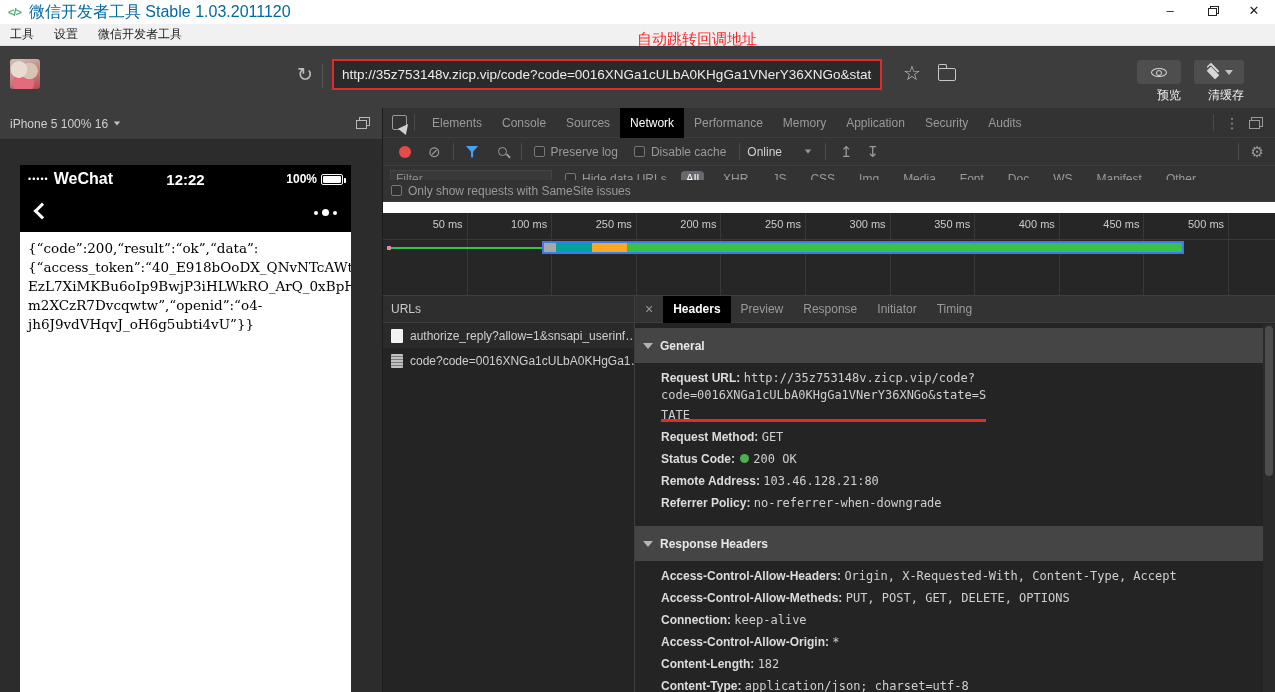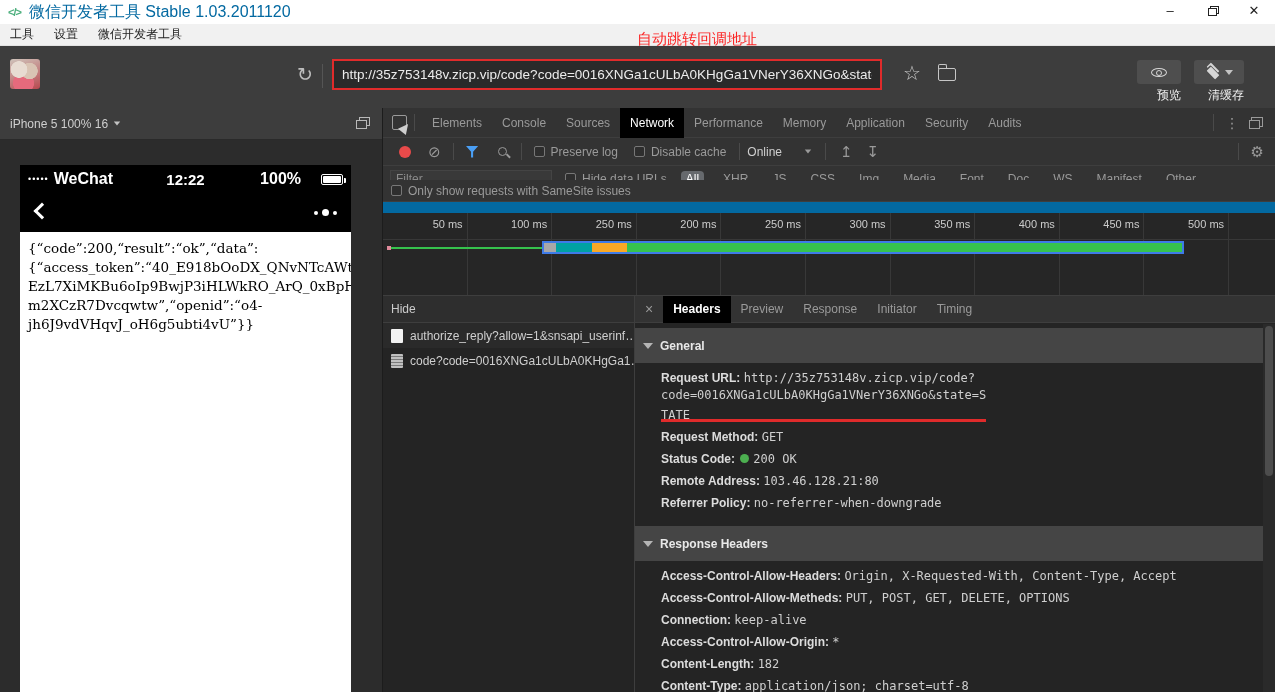--- a/index.html
+++ b/index.html
@@ -62,36 +62,36 @@
   .device-label { margin-left:10px; font-size:12px; color:#cfcfcf; }
   .overlap-icon { position:absolute; right:12px; top:9px; width:14px; height:12px; }
   .overlap-icon::before { content:""; position:absolute; right:0; top:0; width:9px; height:7px; border:1.5px solid #b9b9b9; }
   .overlap-icon::after  { content:""; position:absolute; left:0; bottom:0; width:9px; height:7px; border:1.5px solid #b9b9b9; background:#3d3d3d; }
   .phone { position:absolute; left:20px; top:57px; width:331px; bottom:0; }
   .phone-status { height:28px; background:#000; color:#fff; display:flex; align-items:center; position:relative; }
   .signal-dots { margin-left:8px; font-size:9px; letter-spacing:1px; color:#fff; }
   .carrier { margin-left:5px; font-size:16px; font-weight:bold; }
   .status-time { position:absolute; left:0; right:0; text-align:center; font-size:15px; font-weight:bold; }
   .battery-wrap { position:absolute; right:8px; display:flex; align-items:center; }
-  .battery-pct { font-size:16px; font-weight:bold; margin-right:20px;text-align:right; }
+  .battery-pct { font-size:12px; font-weight:bold; margin-right:4px;text-align:right; }
   .battery-icon { width:22px; height:11px; border:1px solid #fff; border-radius:2px; padding:1px; position:relative; }
   .battery-icon::before { content:""; display:block; width:100%; height:100%; background:#fff; border-radius:1px; }
   .battery-icon::after { content:""; position:absolute; right:-4px; top:3px; width:2px; height:5px; background:#fff; border-radius:0 1px 1px 0; }
   .phone-nav { height:39px; background:#000; position:relative; }
   .chevron-left { position:absolute; left:16px; top:12px; width:12px; height:12px;
                   border-left:3px solid #fff; border-bottom:3px solid #fff; transform:rotate(45deg); }
   .more-dots { position:absolute; right:14px; top:16px; display:flex; align-items:center; gap:4px; }
   .more-dots i { background:#fff; border-radius:50%; width:4px; height:4px; }
   .more-dots i.big { width:7px; height:7px; }
   .phone-screen { position:absolute; left:0; top:67px; right:0; bottom:0; background:#ffffff; overflow:hidden; }
   .phone-json { padding:7px 4px 0 8px; font-family:"DejaVu Serif", serif; font-size:13.5px;
                 line-height:19px; color:#000; white-space:pre; }
 
   
-  .devtools { position:relative; flex:1; background:#0369a1; color:#9a9a9a; font-size:12px; }
+  .devtools { position:relative; flex:1; background:#ffffff; color:#9a9a9a; font-size:12px; }
   .dt-tabbar { position:absolute; left:0; top:0; right:0; height:30px; background:#333;
                border-bottom:1px solid #3e3e3e; display:flex; align-items:center; }
   .inspect-icon { position:relative; margin-left:9px; width:15px; height:15px; border:1.5px solid #9a9a9a; border-radius:2px; }
   .inspect-icon::after { content:""; position:absolute; right:-4px; bottom:-4px; width:0; height:0;
                border-left:5px solid transparent; border-right:5px solid transparent;
                border-bottom:10px solid #cfcfcf; transform:rotate(38deg); }
   .vdiv { width:1px; height:17px; background:#4a4a4a; margin:0 7px; }
   .dt-tab { height:30px; line-height:30px; padding:0 10px; color:#9a9a9a; }
   .dt-tab.active { background:#000; color:#fff; }
   .dt-spacer { flex:1; }
@@ -347,21 +347,21 @@
         <div class="wf-bar" id="wfBar">
             <i style="width: 1.9%; background: rgb(168, 168, 168);"></i>
             <i style="width: 5.6%; background: rgb(0, 162, 162);"></i>
             <i style="width: 5.5%; background: rgb(249, 168, 37);"></i>
             <i style="width: 87%; background: rgb(54, 194, 77);"></i>
           </div>
       </div>
 
       <div class="dt-content">
         <div class="req-panel">
-          <div class="req-header">Hide</div>
+          <div class="req-header">URLs</div>
           <div id="reqRows">
               <div class="req-row">
                 <span class="doc-icon"></span>
                 <span class="req-name">authorize_reply?allow=1&amp;snsapi_userinf…</span>
               </div>
               <div class="req-row">
                 <span class="doc-icon lines"></span>
                 <span class="req-name">code?code=0016XNGa1cULbA0KHgGa1…</span>
               </div>
             </div>

